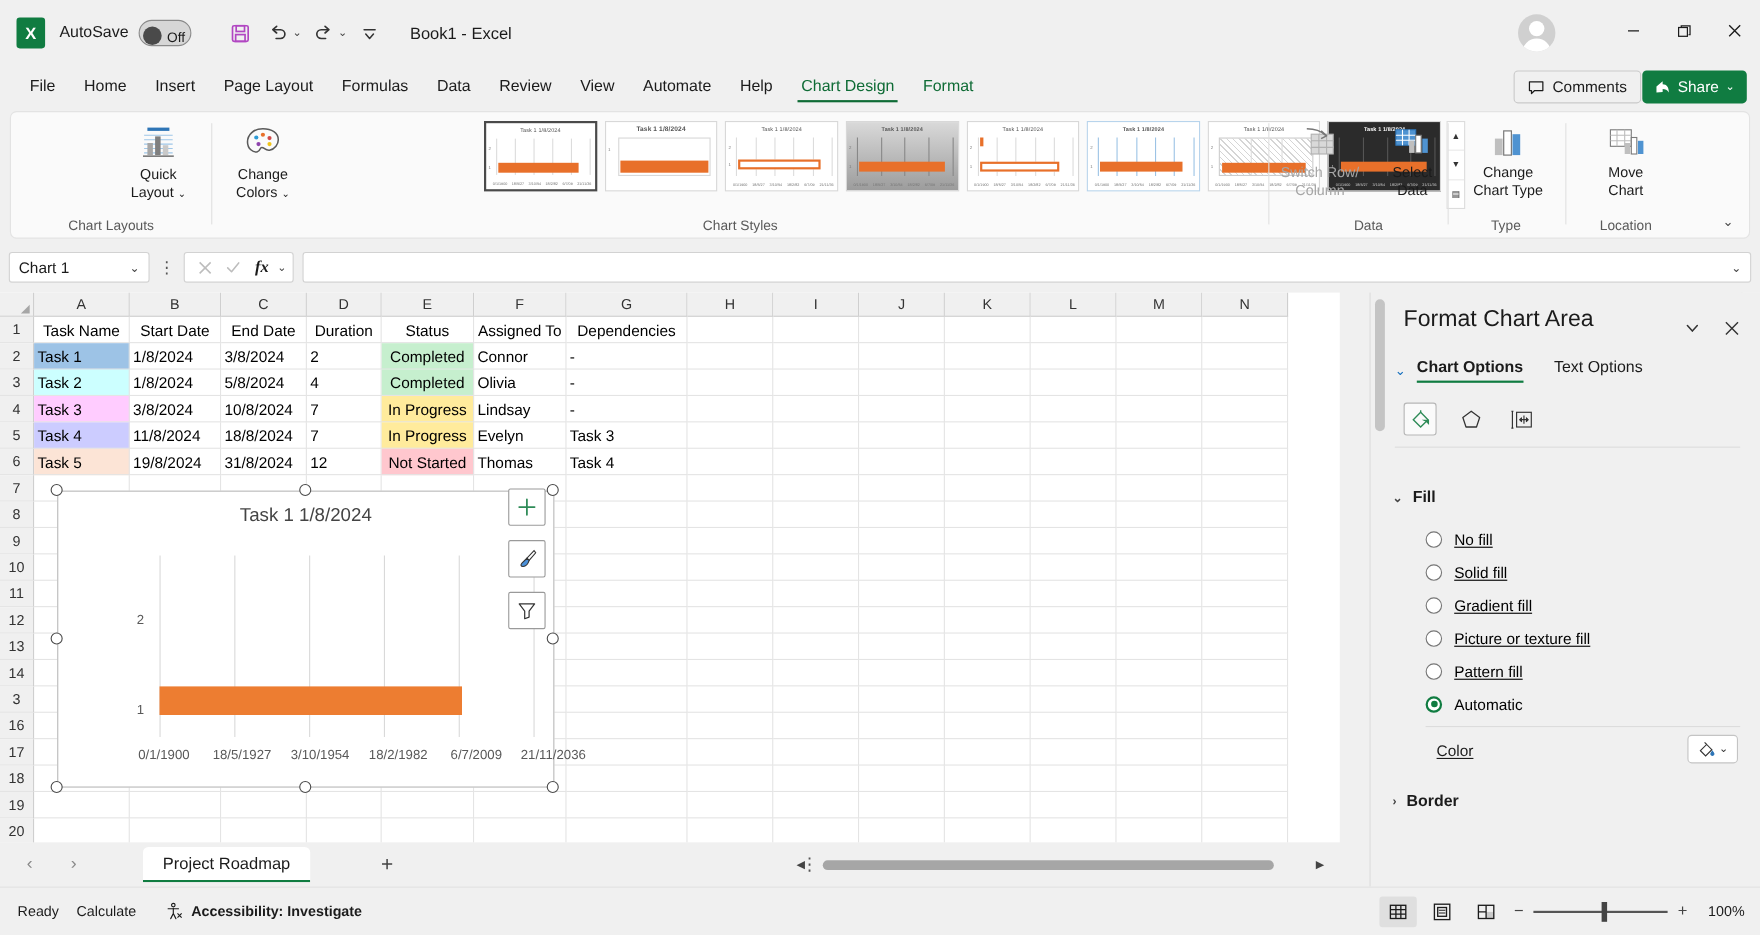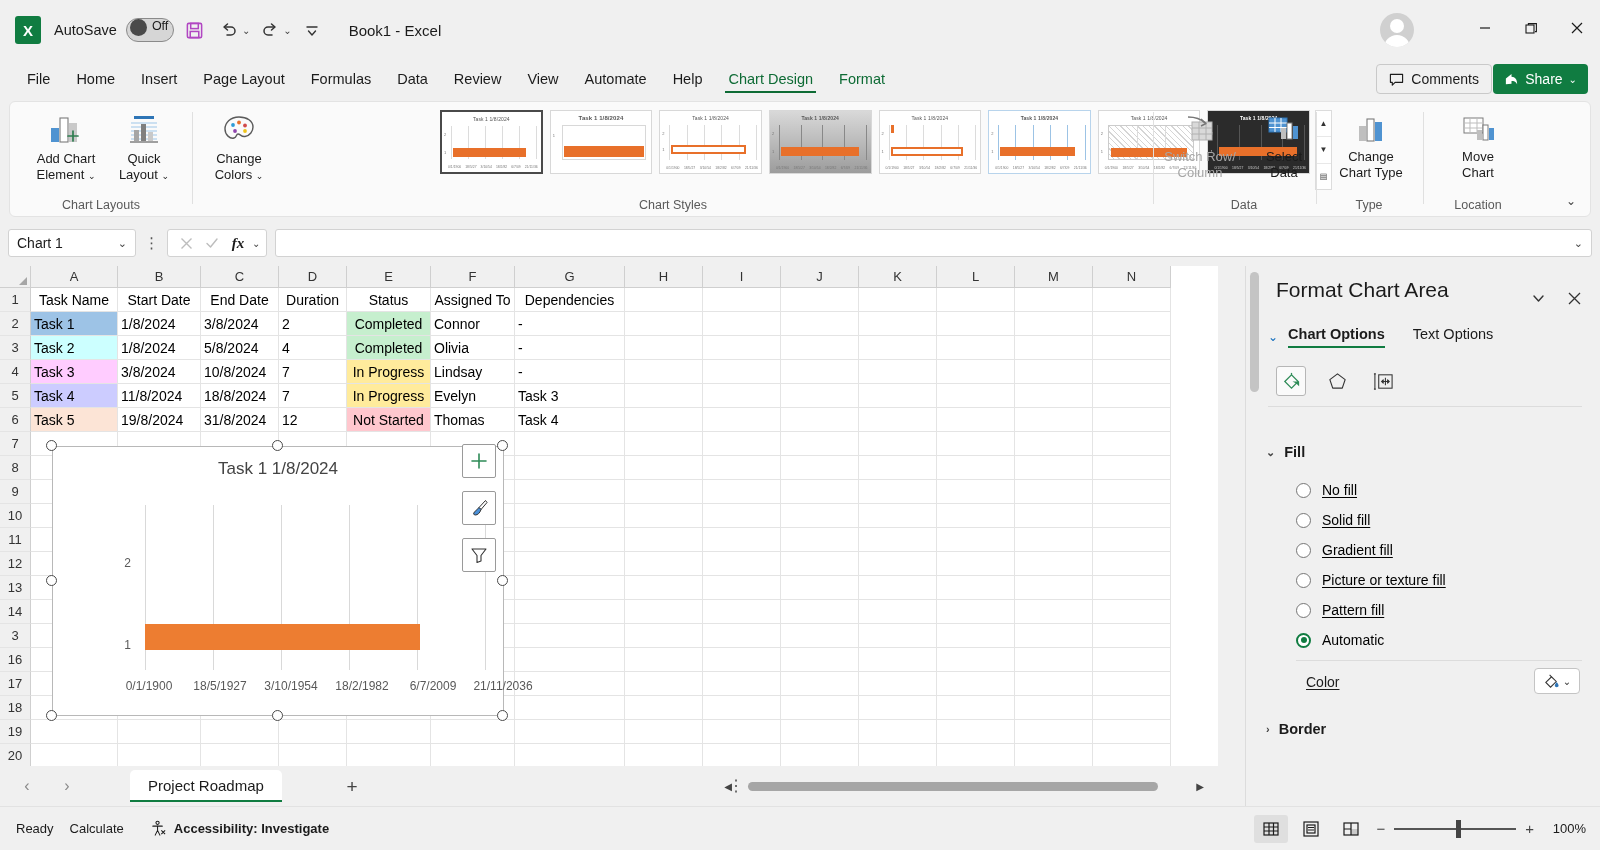--- a/index.html
+++ b/index.html
@@ -18,22 +18,22 @@
   }
   .excel-logo {
     width: 26px; height: 28px; margin-left: 15px; margin-right: 13px;
     background: #107c41; border-radius: 3px; position: relative;
     display: flex; align-items: center; justify-content: center;
     color: #fff; font-size: 15px; font-weight: bold; font-family: "Liberation Sans", sans-serif;
   }
   .autosave-label { font-size: 14.5px; color: #1b1b1b; margin-right: 9px; }
   .toggle {
     width: 48px; height: 24px; border-radius: 12px; background: #d6d6d6;
-    border: 1px solid #8a8a8a; display: flex; align-items: flex-start;
-    position: relative; margin-right: 4px; cursor: pointer;
+    border: 1px solid #8a8a8a; display: flex; align-items: flex-end;
+    position: relative; margin-right: 28px; cursor: pointer;
   }
   .toggle .knob {
     width: 17px; height: 17px; border-radius: 50%; background: #4a4a4a; margin-left: 3px;
   }
   .toggle .off { font-size: 12.5px; color: #1b1b1b; margin-left: 5px; }
   .tb-icon {
     width: 34px; height: 34px; display: flex; align-items: center; justify-content: center;
     cursor: pointer; border-radius: 4px;
   }
   .tb-caret { font-size: 10px; color: #444; margin-left: -4px; margin-right: 3px; cursor: pointer; }
@@ -406,29 +406,20 @@
         </svg>
       <span>Share</span>
       <span style="font-size:10px">⌄</span>
     </div>
   </div>
 
   <div class="ribbon">
     <div class="ribbon-inner">
 
       <div class="rgroup" style="left:0; width:182px">
-        <div class="bigbtn" style="left:18px">
-          <svg width="34" height="32" viewBox="0 0 34 32">
-            <rect x="2" y="14" width="8" height="14" fill="#4f93d1"></rect>
-            <rect x="11" y="4" width="8" height="24" fill="#fff" stroke="#7a7a7a" stroke-width="1.1"></rect>
-            <rect x="20" y="9" width="8" height="19" fill="#c9c9c9"></rect>
-            <path d="M19 22 H29 M24 17 V27" stroke="#2e7d4f" stroke-width="1.7" stroke-linecap="round"></path>
-          </svg>
-          <span class="lbl"><span>Add Chart</span><br><span>Element</span> <span style="font-size:9px">⌄</span></span>
-        </div>
         <div class="bigbtn" style="left:96px">
           <svg width="34" height="32" viewBox="0 0 34 32">
             <rect x="7" y="2" width="20" height="3" fill="#2e75b6"></rect>
             <g stroke="#9ec6e8" stroke-width="1">
                 <path d="M4 9 H30 M4 13 H30 M4 17 H30 M4 21 H30 M4 25 H30"></path>
               </g>
             <rect x="7" y="16" width="5" height="11" fill="#a6a6a6"></rect>
             <rect x="14" y="10" width="5" height="17" fill="#7f7f7f"></rect>
             <rect x="21" y="18" width="5" height="9" fill="#c9c9c9"></rect>
             <path d="M3 28 H31" stroke="#555" stroke-width="1.1"></path>

